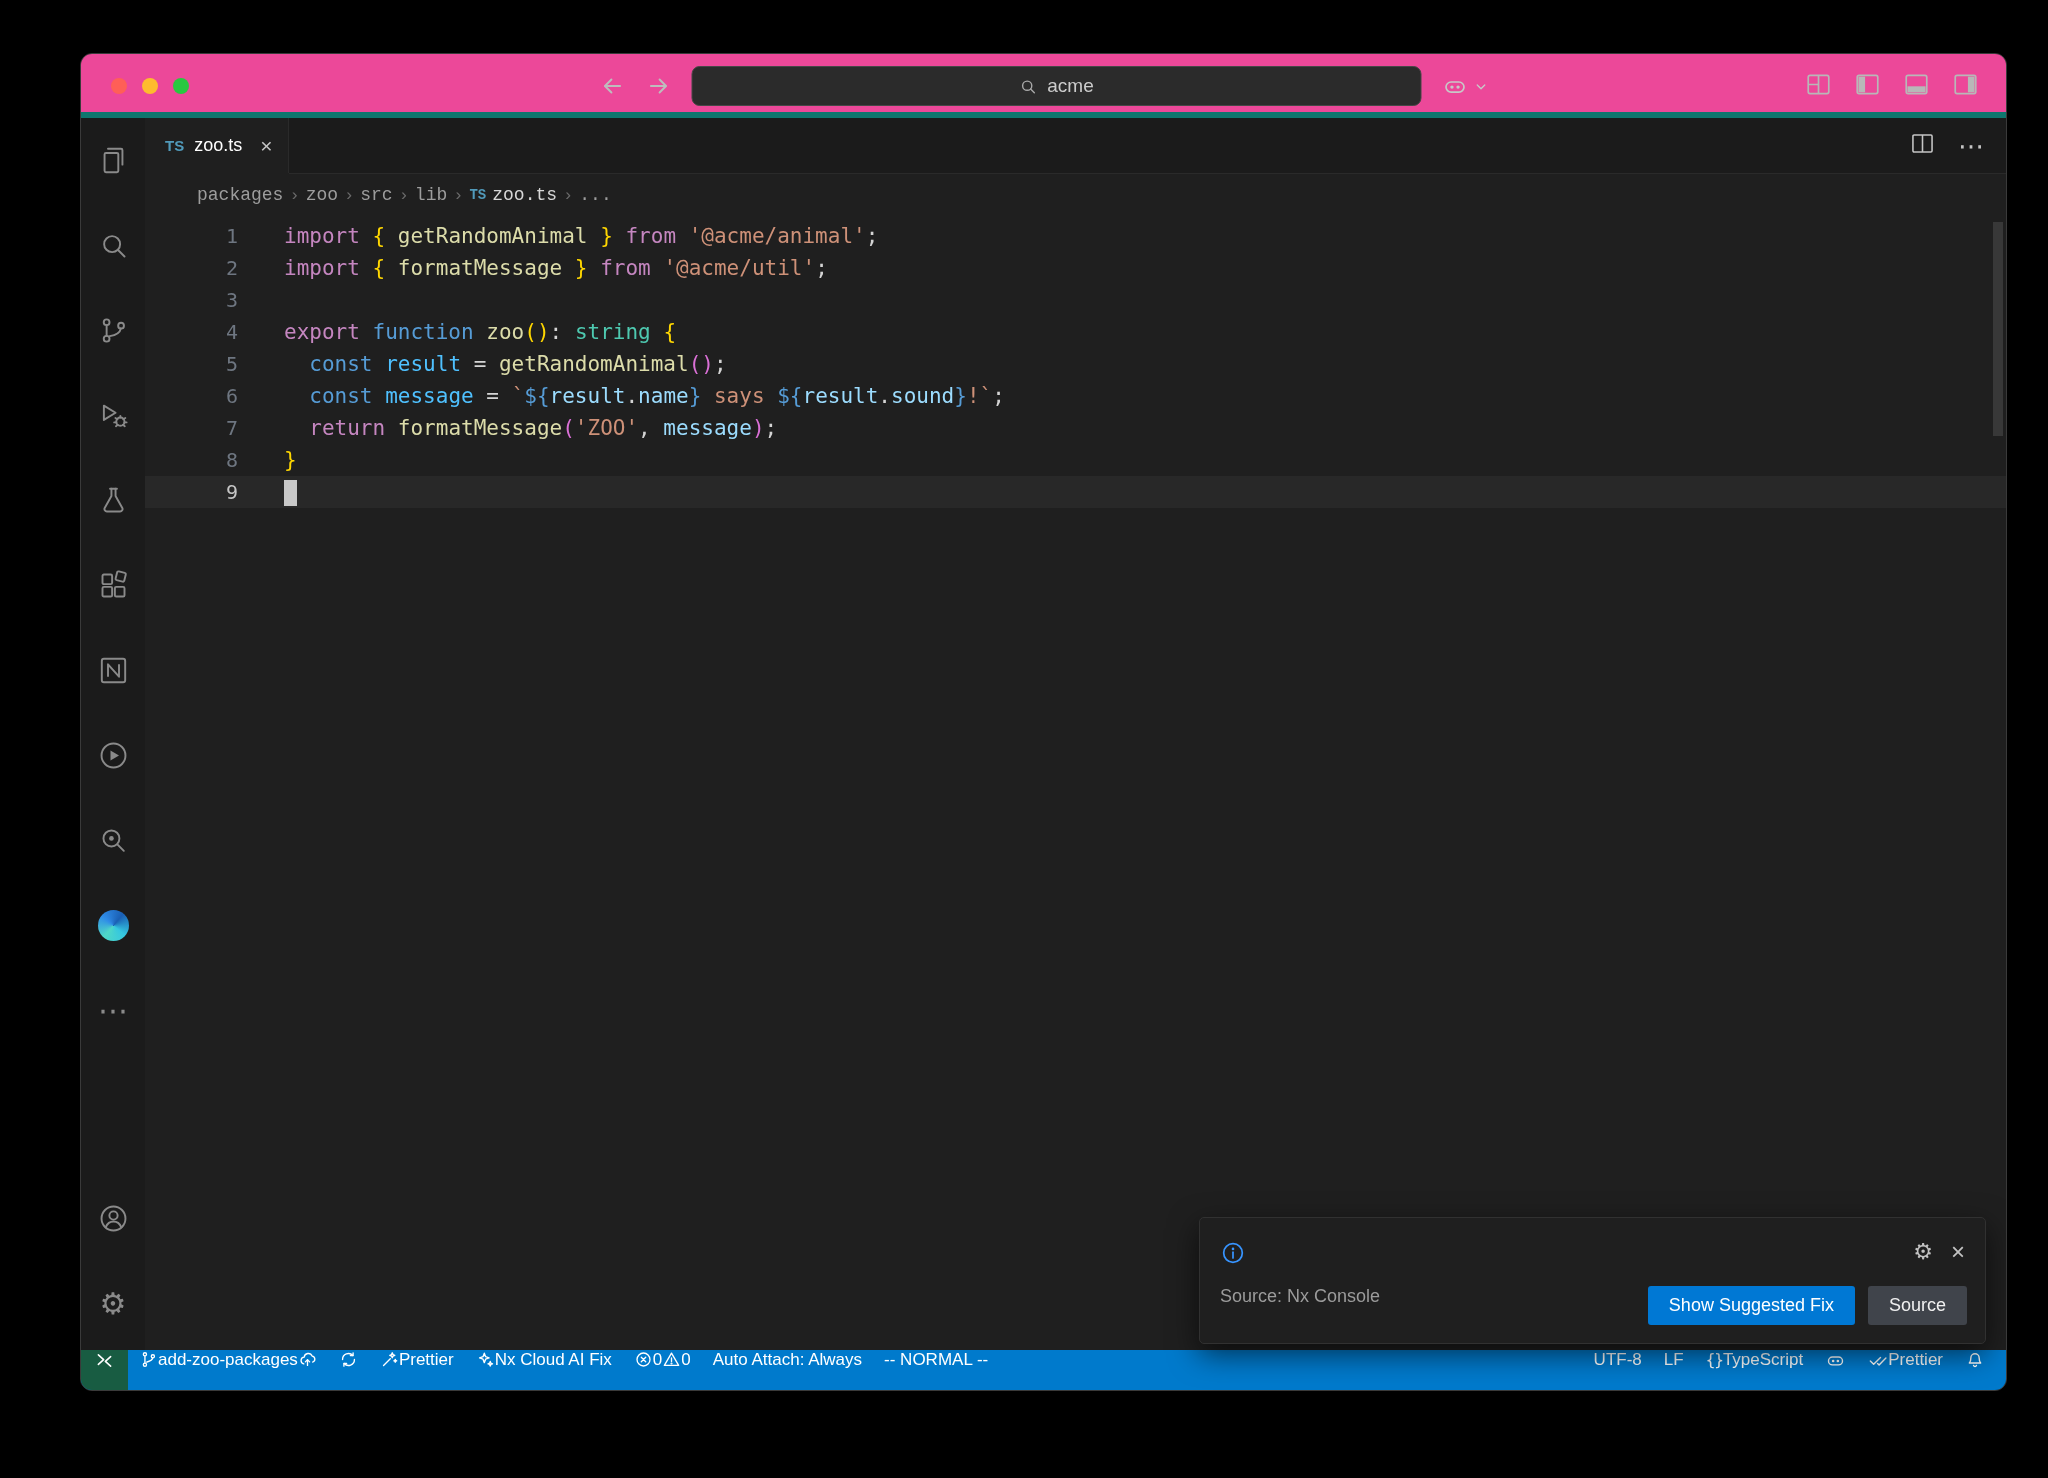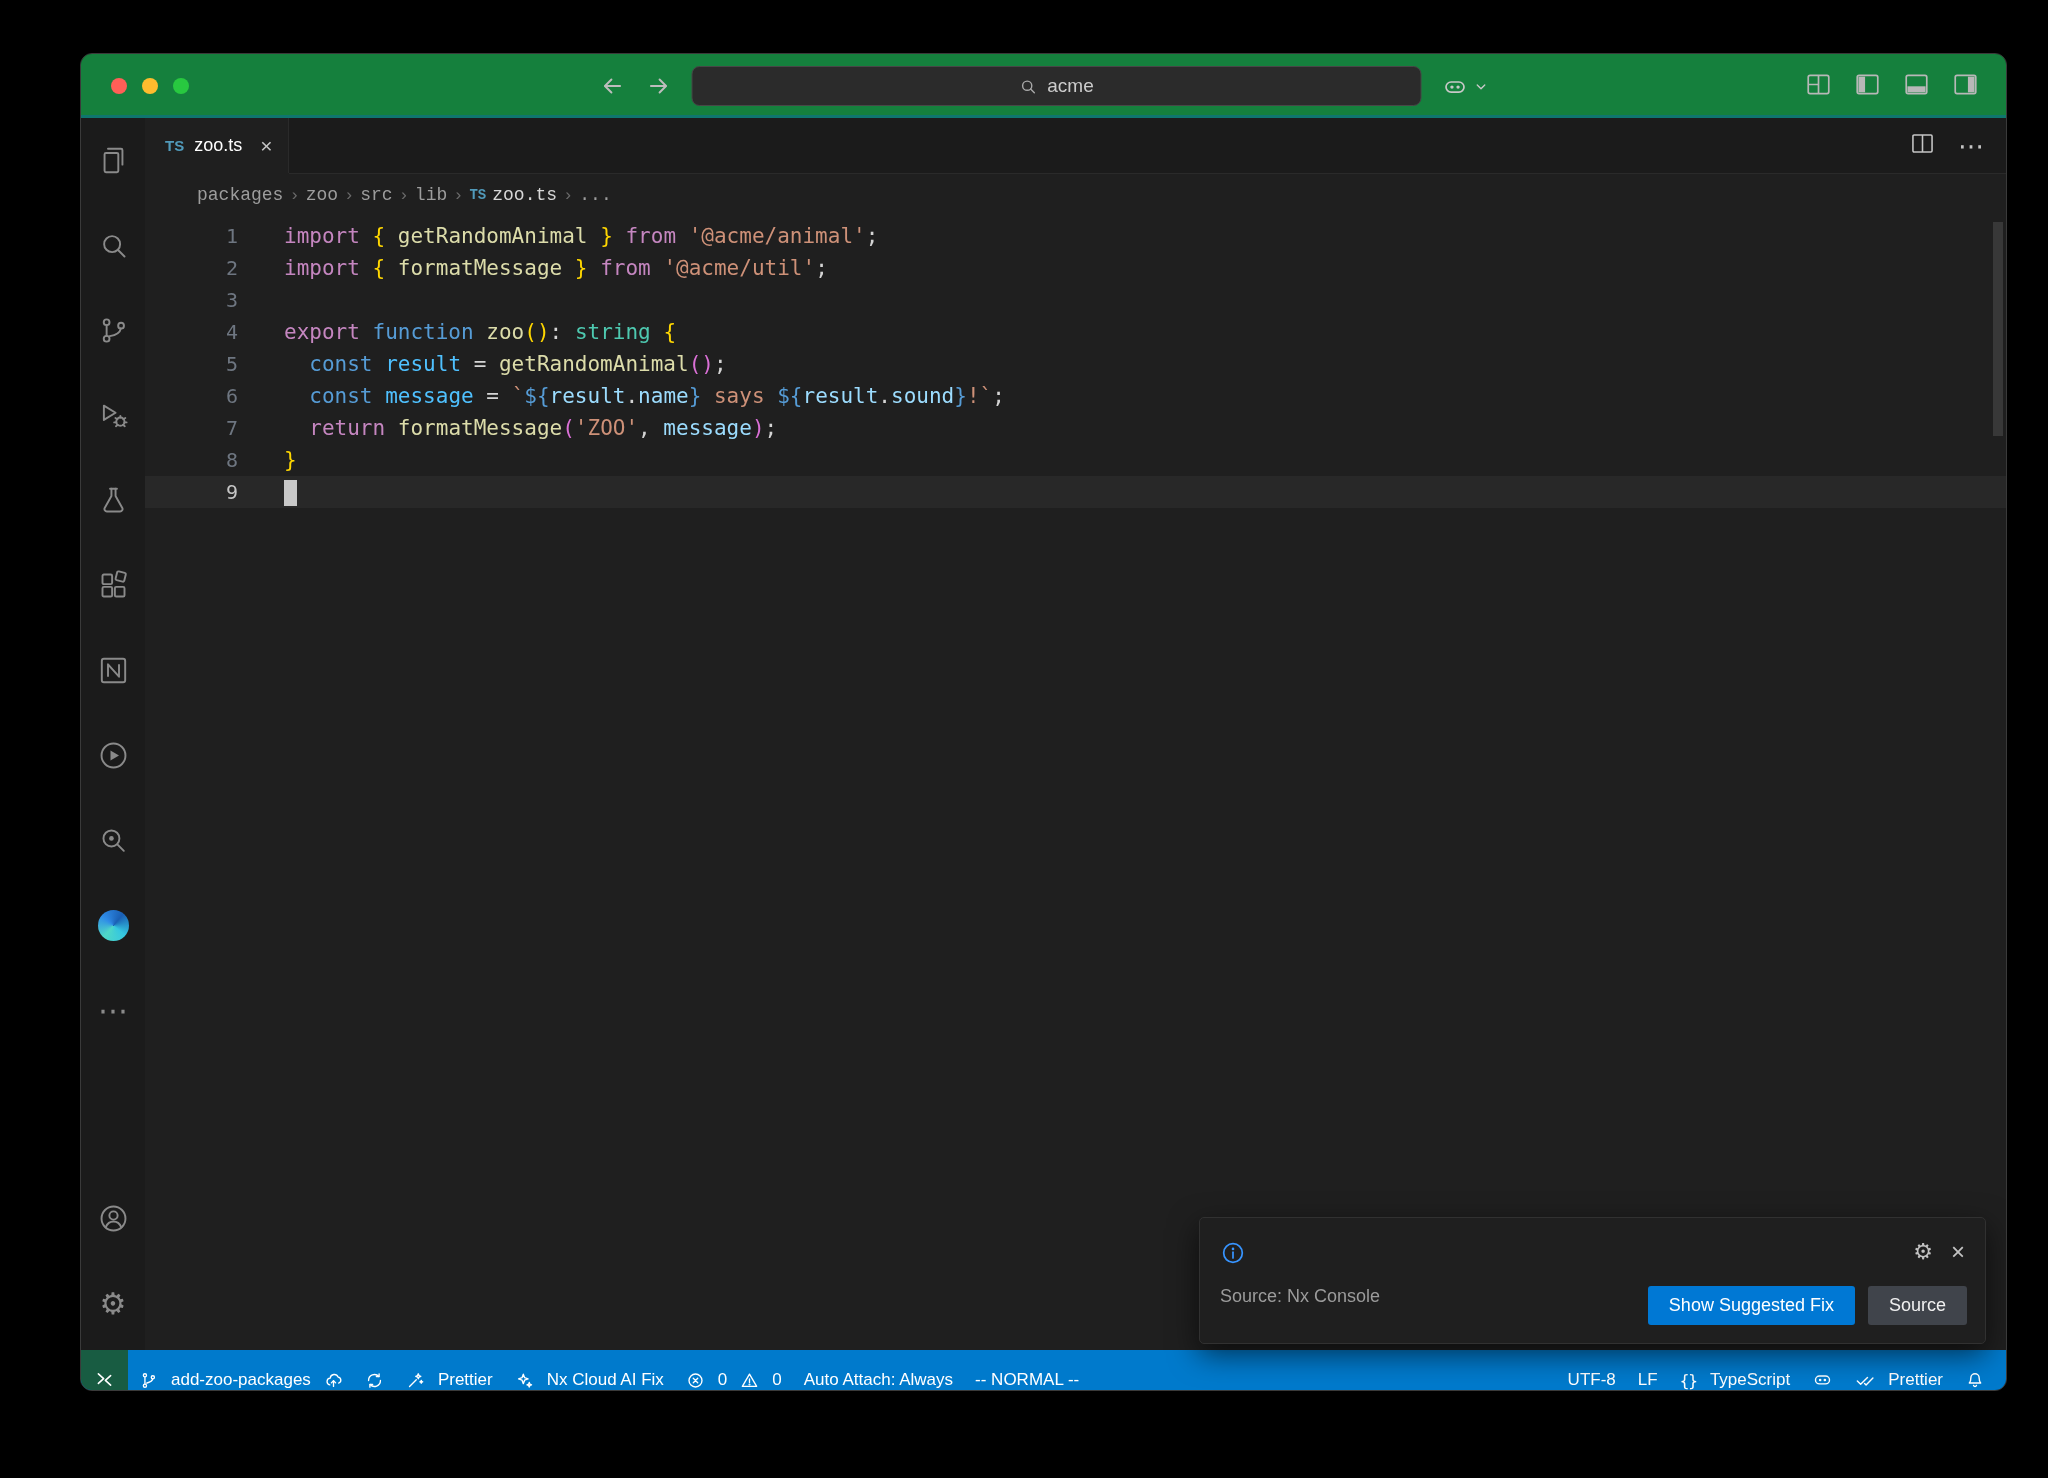--- a/index.html
+++ b/index.html
@@ -5,21 +5,21 @@
   * { margin:0; padding:0; box-sizing:border-box; }
   html,body { width:2048px; height:1478px; }
   body { background:#000; font-family:"Liberation Sans",sans-serif; position:relative; overflow:hidden; }
 
   .window { position:absolute; left:80px; top:53px; width:1927px; height:1338px;
             background:#1f1f1f; border-radius:12px; overflow:hidden;
             border:1px solid #3a3a3a; display:flex; flex-direction:column;
             box-shadow:0 30px 90px rgba(0,0,0,.85); }
 
   
-  .titlebar { position:relative; height:64px; background:#15803d; flex:0 0 auto; border-bottom:3px solid #0f766e; }
+  .titlebar { position:relative; height:64px; background:#ec4899; flex:0 0 auto; border-bottom:6px solid #0f766e; }
   .traffic { position:absolute; left:30px; top:0; height:64px; display:flex; align-items:center; gap:15px; }
   .tl { width:16px; height:16px; border-radius:50%; }
   .tl.red{ background:#ff5f57; } .tl.yellow{ background:#febc2e; } .tl.green{ background:#28c840; }
   .titlebar-center { position:absolute; left:50%; top:0; height:64px; transform:translateX(-50%);
                      display:flex; align-items:center; gap:20px; }
   .nav-btn { display:flex; align-items:center; }
   .command-center { width:730px; height:40px; background:#2b2b2b; border:1px solid #474747; border-radius:8px;
                     display:flex; align-items:center; justify-content:center; gap:10px; color:#cccccc; font-size:19px; }
   .copilot-btn { display:flex; align-items:center; gap:5px; }
   .titlebar-right { position:absolute; right:26px; top:0; height:64px; display:flex; align-items:center; gap:20px; }
@@ -69,21 +69,21 @@
   .notif-source { color:#9b9b9b; font-size:18px; }
   .notif-btns { margin-left:auto; display:flex; gap:13px; }
   .btn { font-size:18px; padding:9px 21px; border-radius:3px; border:none; font-family:inherit; cursor:pointer; }
   .btn-primary { background:#0078d4; color:#fff; }
   .btn-secondary { background:#40444b; color:#f0f0f0; }
 
   
   .statusbar { height:40px; background:#007acc; display:flex; align-items:stretch; color:#fff; font-size:17px; flex:0 0 auto; }
   .sb-group { display:flex; align-items:stretch; }
   .sb-right { margin-left:auto; padding-right:10px; }
-  .sb-item { display:flex; align-items:flex-end; gap:13px; padding:0 11px; }
+  .sb-item { display:flex; align-items:flex-start; gap:0; padding:0 11px; }
   .sb-remote { background:#185c42; padding:0 13px; }
   .braces { font-family:"DejaVu Sans Mono",monospace; font-size:16px; letter-spacing:-1px; }
 </style>
 </head>
 <body>
 
 <div class="window">
 
   <div class="titlebar">
     <div class="traffic">

